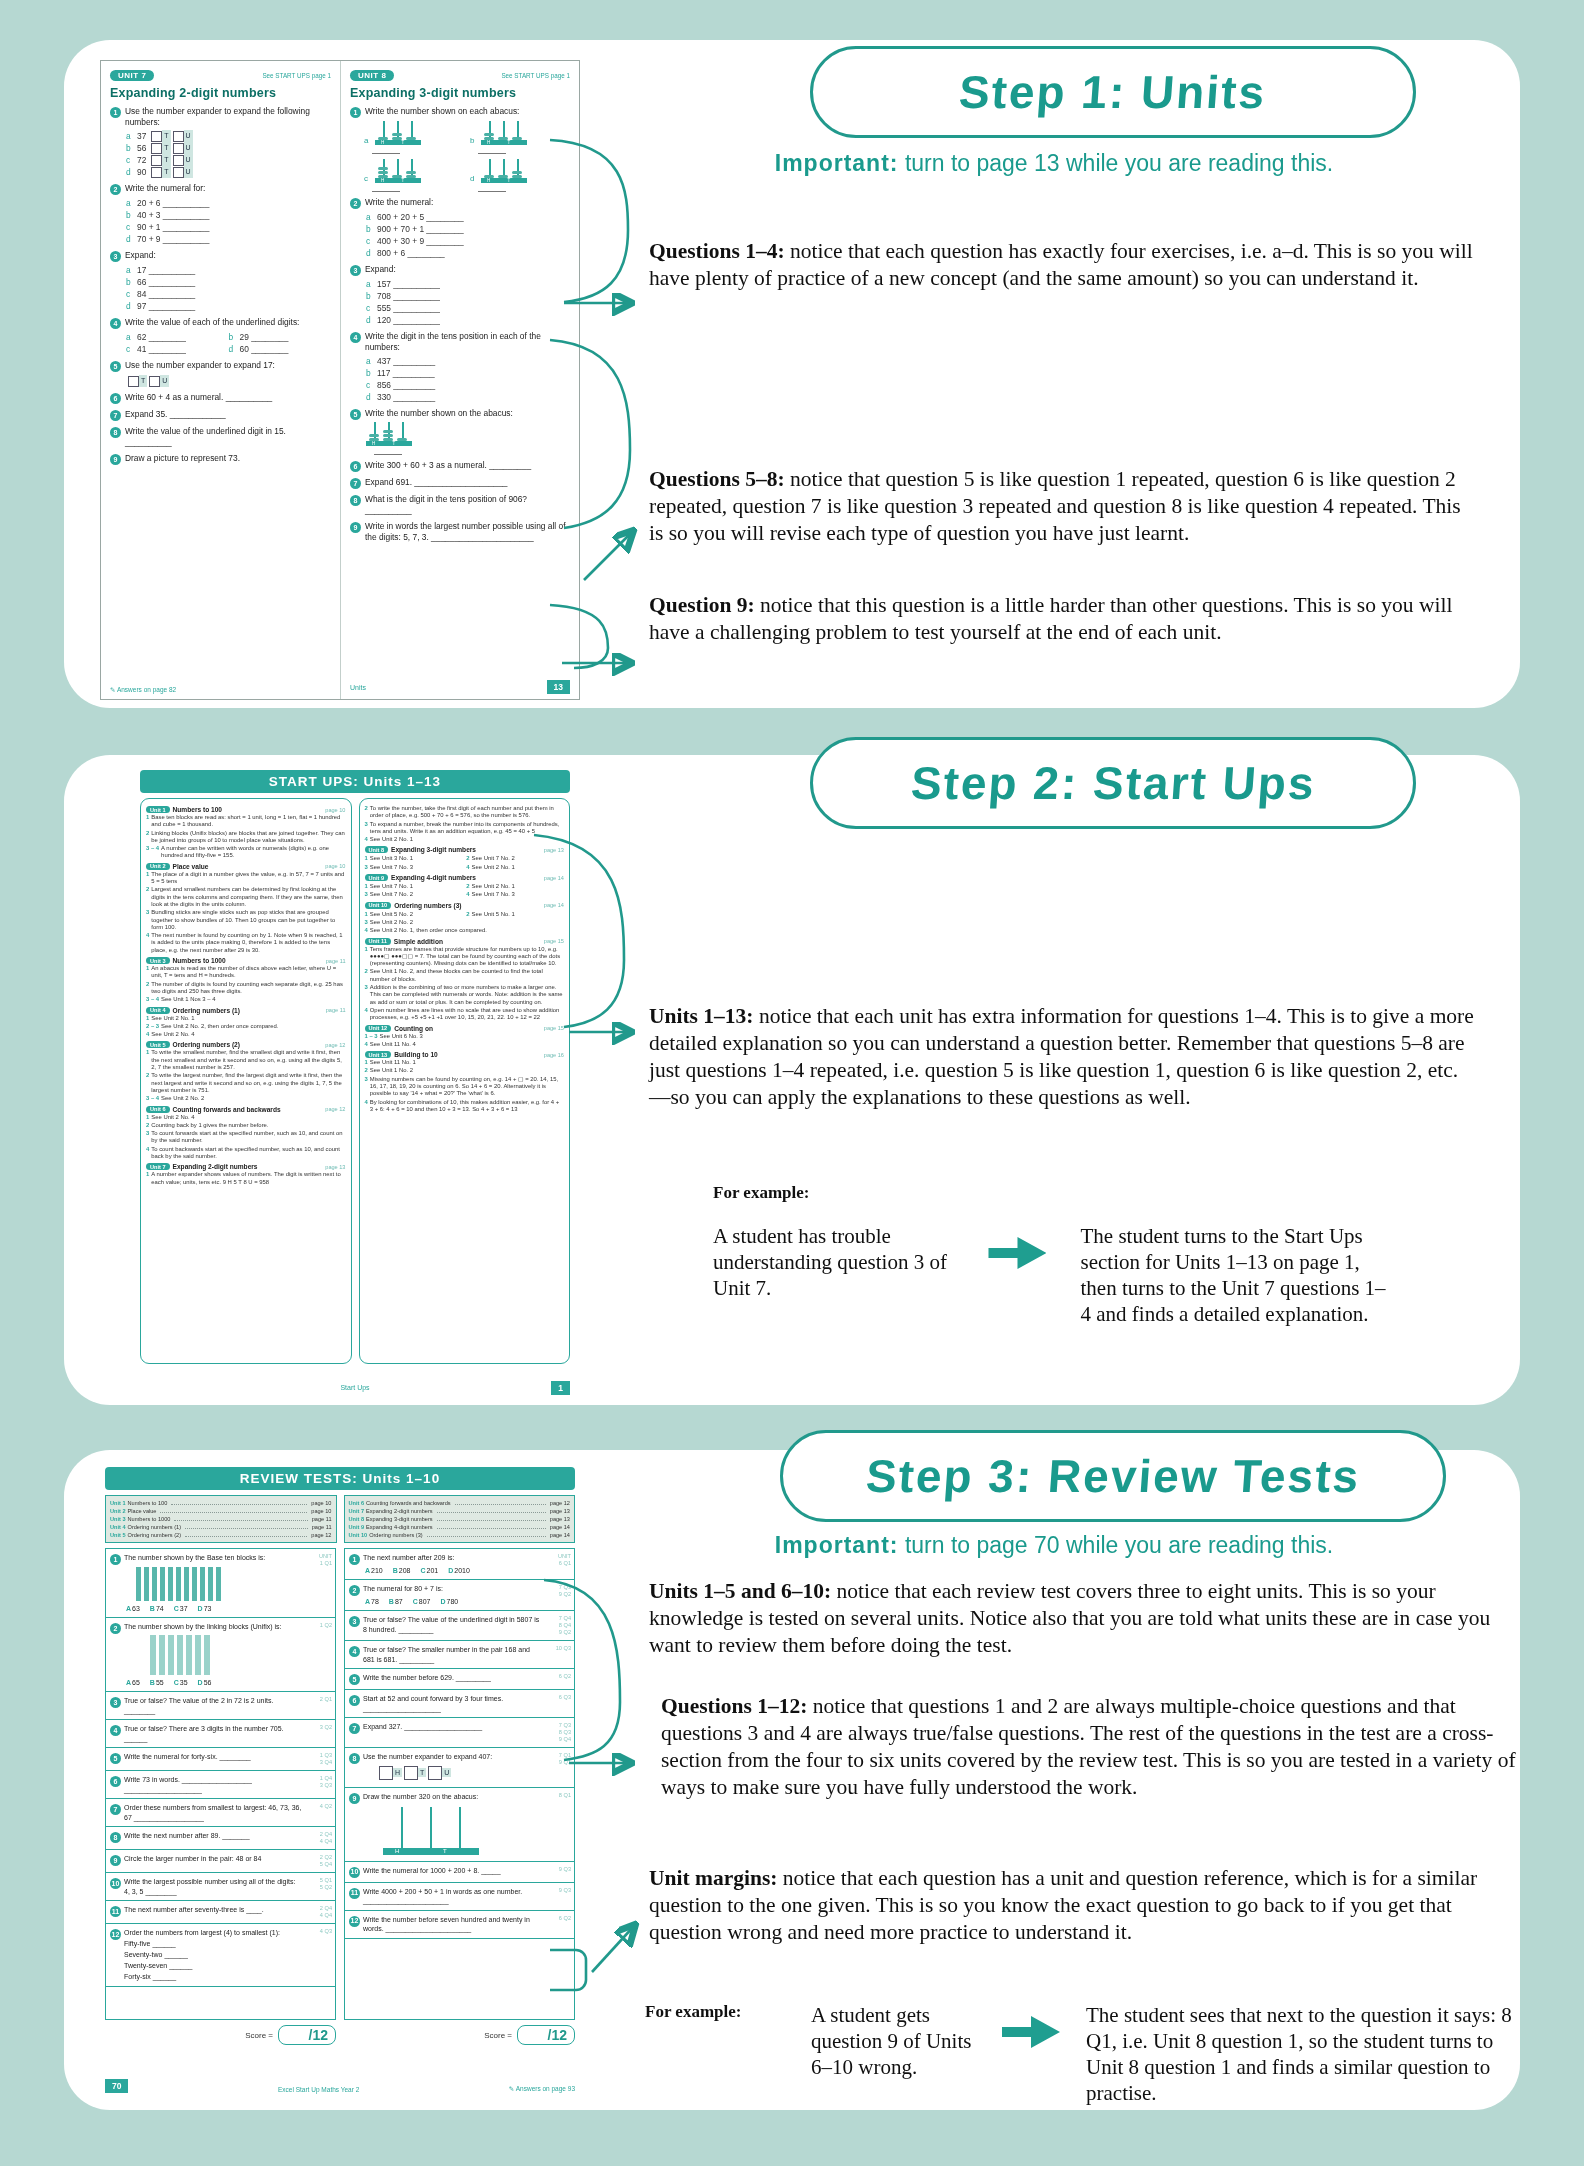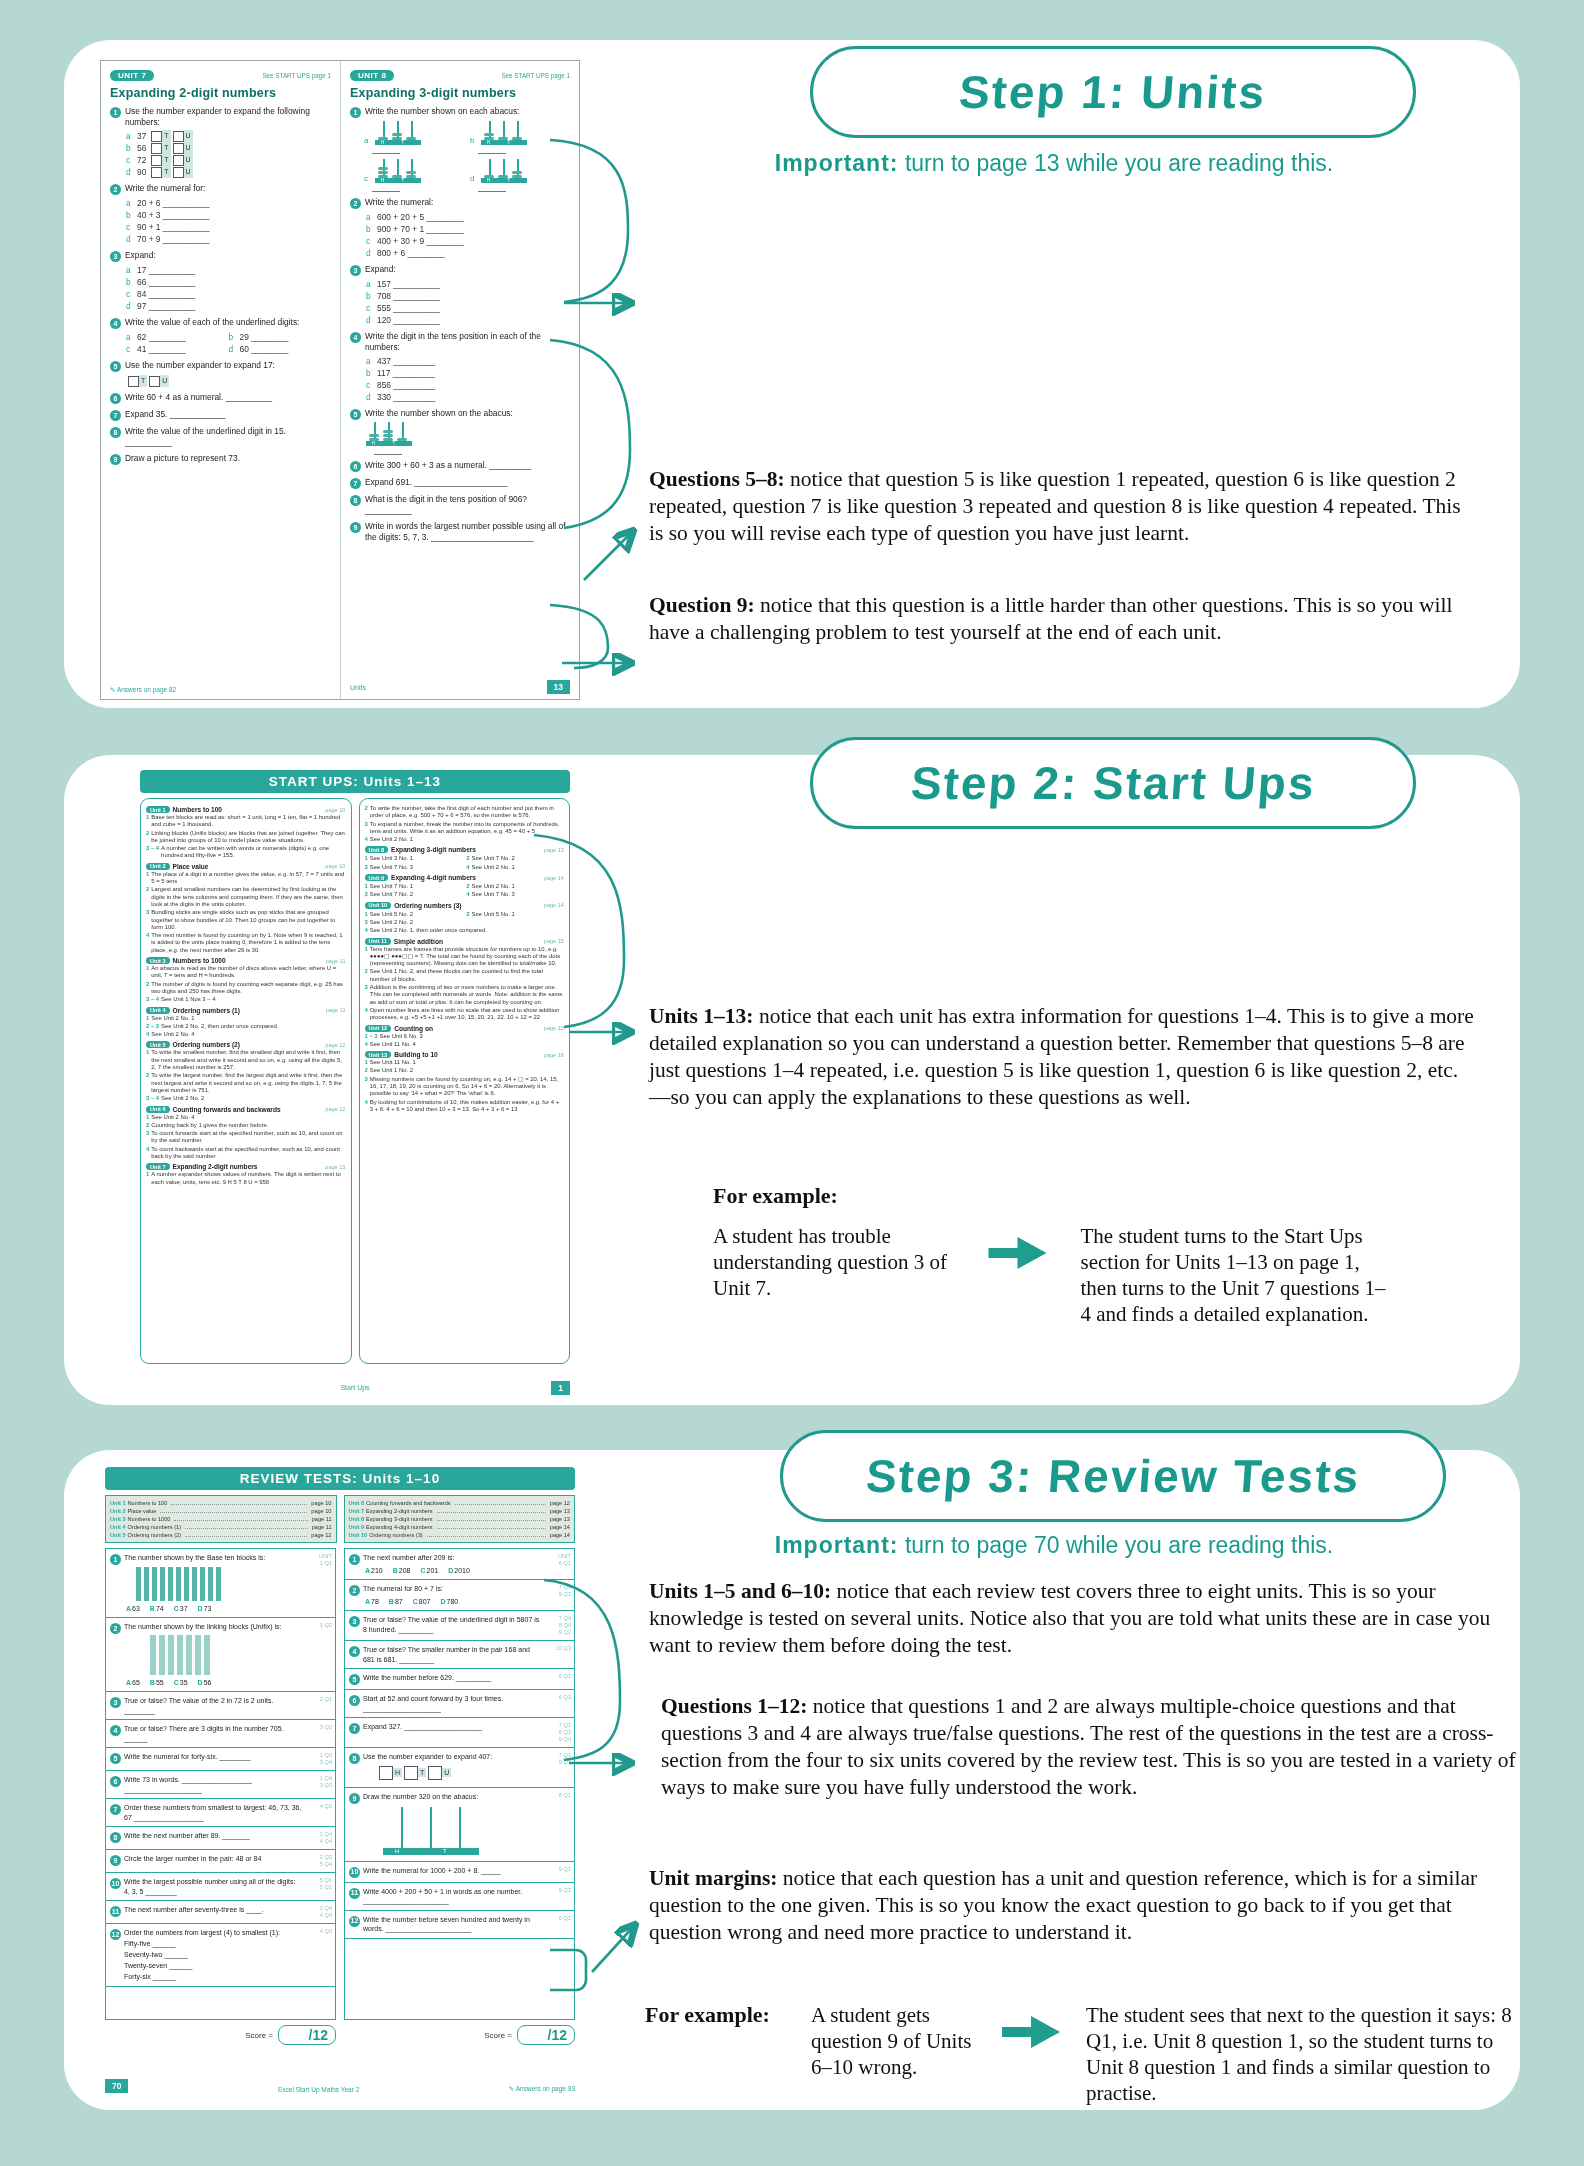--- a/index.html
+++ b/index.html
@@ -16,21 +16,21 @@
   #pill2{left:746px;top:-18px;width:600px;}
   #pill3{left:716px;top:-20px;width:660px;}
   .stepTitle{font-size:46px;font-weight:800;color:#1a9a8d;letter-spacing:2px;transform:skewX(-4deg);}
 
   .importantRow{position:absolute;left:585px;width:810px;text-align:center;font-size:23px;color:#1a9a8d;}
   .impLabel{font-weight:800;letter-spacing:1px;}
 
   .para{position:absolute;left:585px;width:825px;font-family:"Liberation Serif",serif;
         font-size:21.5px;line-height:27px;color:#101010;}
   .para b{font-weight:700;}
-  .exLabel{font-family:"Liberation Serif",serif;font-weight:700;font-size:22px;color:#101010;}
+  .exLabel{font-family:"Liberation Serif",serif;font-weight:700;font-size:17px;color:#101010;}
   .exText{font-family:"Liberation Serif",serif;font-size:21px;line-height:26px;color:#101010;}
   .barrow{width:58px;height:32px;background:#1f9e90;flex:0 0 auto;align-self:flex-start;margin-top:14px;
           clip-path:polygon(0 34%,50% 34%,50% 0,100% 50%,50% 100%,50% 66%,0 66%);}
 
   
   .conn{position:absolute;inset:0;pointer-events:none;z-index:4;}
   .conn path{stroke:#21998c;stroke-width:2.6;fill:none;}
 
   
   .wpage{position:absolute;background:#fff;overflow:hidden;}
@@ -129,20 +129,23 @@
       <path d="M498 623 H566" marker-end="url(#ah1)"></path>
     </svg>
 
     <div class="stepPill" id="pill1">
       <span class="stepTitle">Step 1: Units</span>
     </div>
     <div class="importantRow" style="top:110px;">
       <span class="impLabel">Important:</span>
       <span>turn to page 13 while you are reading this.</span>
     </div>
+    <div class="para" style="top:198px;">
+      <b>Questions 1–4:</b><span> notice that each question has exactly four exercises, i.e. a–d. This is so you will have plenty of practice of a new concept (and the same amount) so you can understand it.</span>
+    </div>
     <div class="para" style="top:426px;">
       <b>Questions 5–8:</b><span> notice that question 5 is like question 1 repeated, question 6 is like question 2 repeated, question 7 is like question 3 repeated and question 8 is like question 4 repeated. This is so you will revise each type of question you have just learnt.</span>
     </div>
     <div class="para" style="top:552px;">
       <b>Question 9:</b><span> notice that this question is a little harder than other questions. This is so you will have a challenging problem to test yourself at the end of each unit.</span>
     </div>
 
     <div class="wpage" id="wb1">
       <div class="wb-half">
         <div class="wb-headrow">

